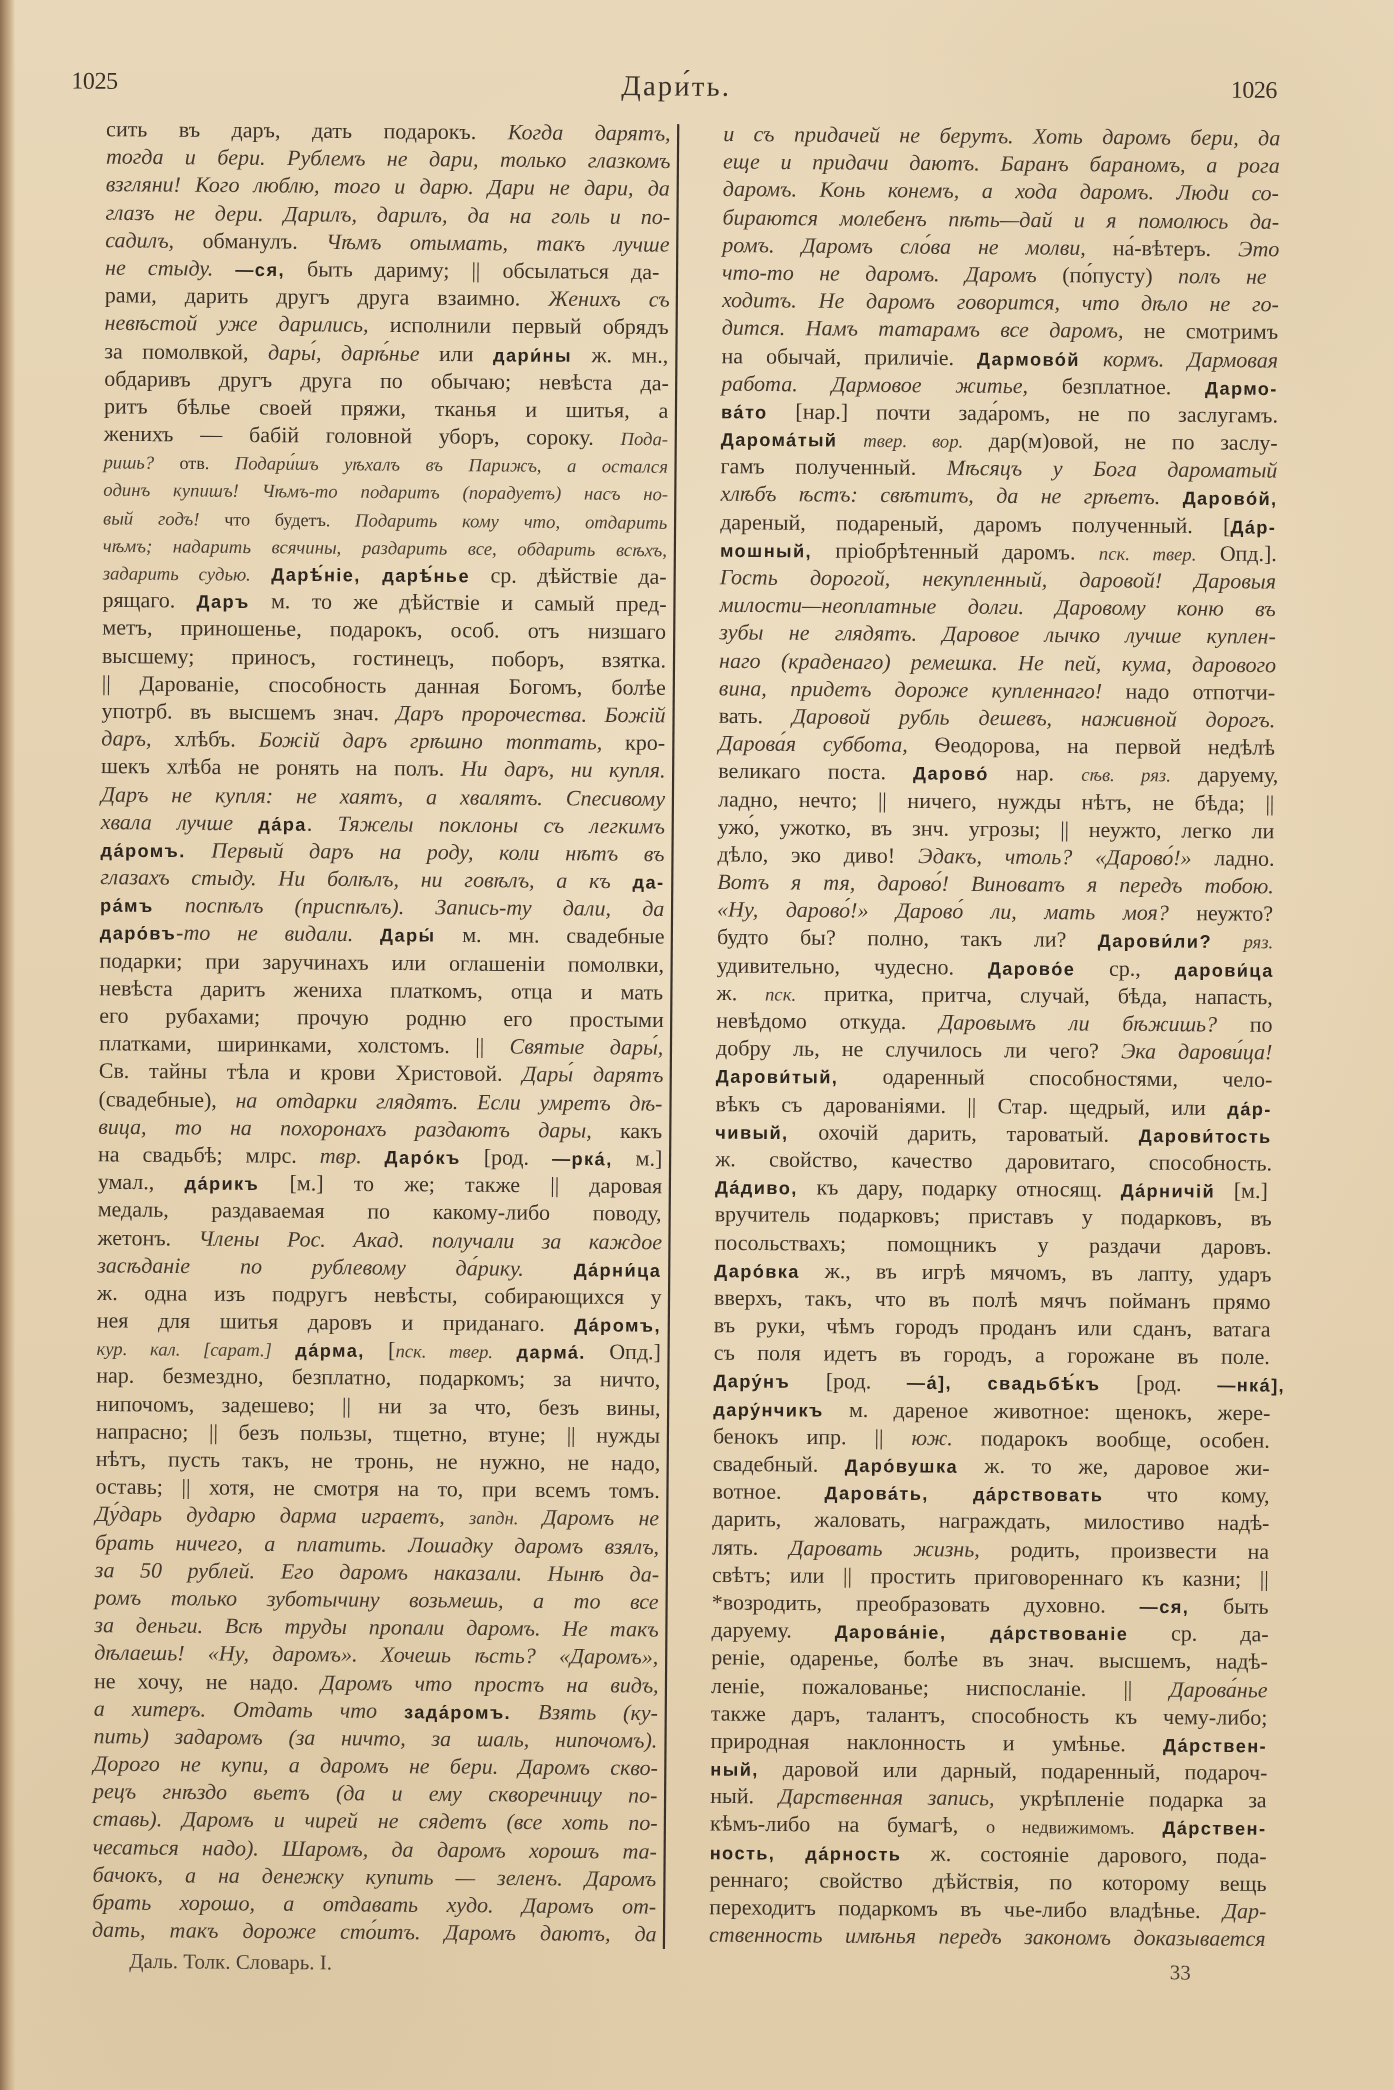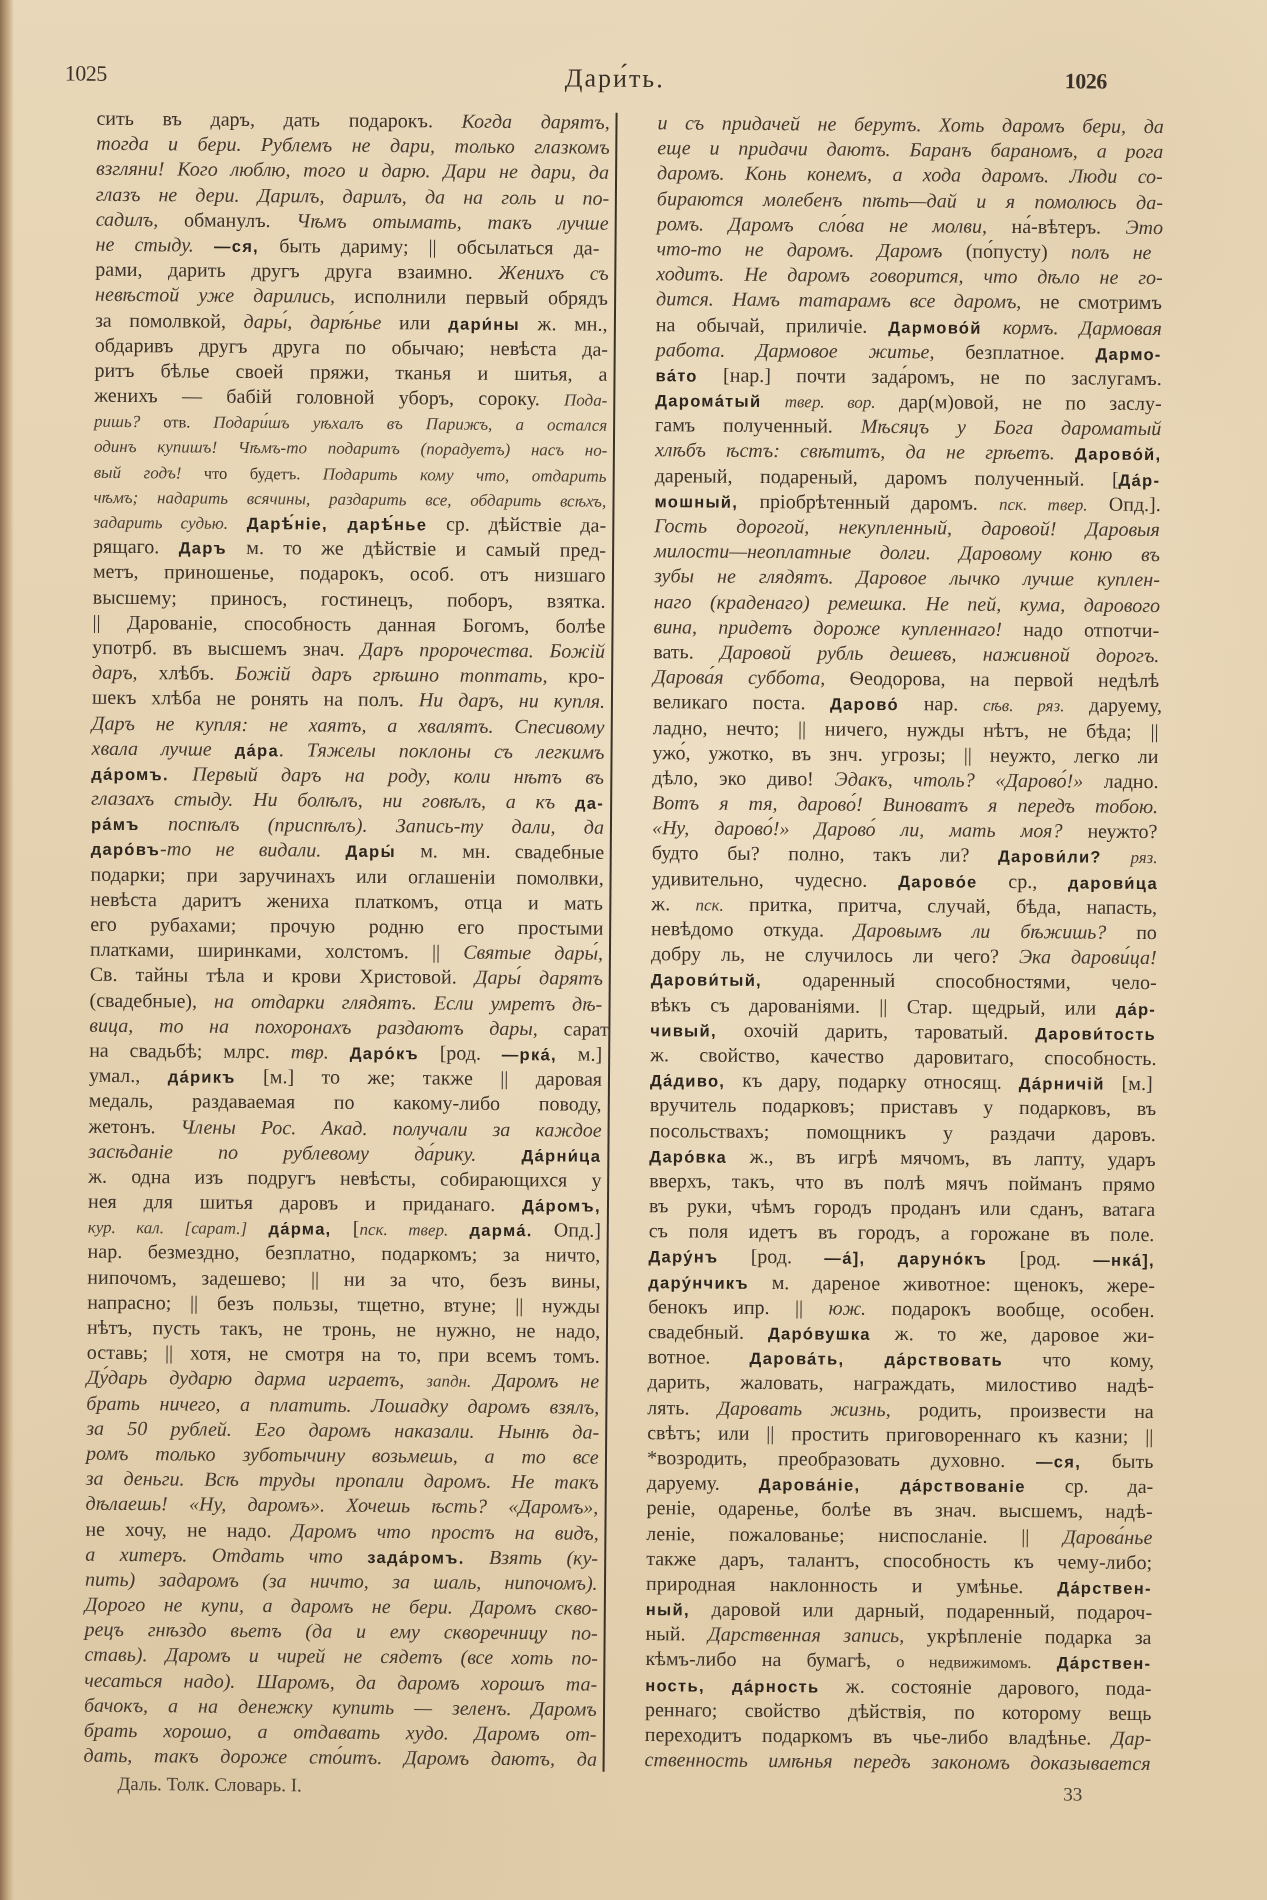--- a/index.html
+++ b/index.html
@@ -23,21 +23,21 @@
   }
   .content {
     position: absolute; left: 0; top: 0; width: 1267px; height: 1900px;
     transform: rotate(0.45deg); transform-origin: 633px 950px;
   }
   .pnum {
     position: absolute; top: 63px; font-size: 22px; line-height: 30px;
     letter-spacing: -0.5px; color: #3a3129;
   }
   .pnum.left { left: 58px; }
-  .pnum.right { left: 1058px; font-weight: bold; }
+  .pnum.right { left: 1112px; }
   .running-head {
     position: absolute; top: 64px; left: 558px; font-size: 26px; line-height: 30px;
     letter-spacing: 2px; color: #3a3129;
   }
   .col { position: absolute; top: 110px; }
   .col.left { left: 90px; width: 513px; }
   .col.right { left: 651px; width: 506px; }
   .line {
     height: 25.2px; line-height: 25.2px; font-size: 20px;
     white-space: nowrap; overflow: visible;
@@ -102,21 +102,21 @@
       <div class="line" style="word-spacing: 18.29px;"><span class="inner"><span class="seg b">да́ромъ.</span><span class="seg n"> </span><span class="seg i">Первый даръ на роду, коли нѣтъ въ</span></span></div>
       <div class="line" style="word-spacing: 14.75px;"><span class="inner"><span class="seg i">глазахъ стыду. Ни болѣлъ, ни говѣлъ, а къ </span><span class="seg b">да-</span></span></div>
       <div class="line" style="word-spacing: 23.4px;"><span class="inner"><span class="seg b">ра́мъ</span><span class="seg n"> </span><span class="seg i">поспѣлъ (приспѣлъ). Запись-ту дали, да</span></span></div>
       <div class="line" style="word-spacing: 19.33px;"><span class="inner"><span class="seg b">даро́въ</span><span class="seg i">-то не видали. </span><span class="seg b">Дары́</span><span class="seg n"> м. мн. свадебные</span></span></div>
       <div class="line" style="word-spacing: 15.8px;"><span class="inner"><span class="seg n">подарки; при заручинахъ или оглашеніи помолвки,</span></span></div>
       <div class="line" style="word-spacing: 20.5px;"><span class="inner"><span class="seg n">невѣста даритъ жениха платкомъ, отца и мать</span></span></div>
       <div class="line" style="word-spacing: 28.6px;"><span class="inner"><span class="seg n">его рубахами; прочую родню его простыми</span></span></div>
       <div class="line" style="word-spacing: 18.2px;"><span class="inner"><span class="seg n">платками, ширинками, холстомъ. || </span><span class="seg i">Святые дары́,</span></span></div>
       <div class="line" style="word-spacing: 13px;"><span class="inner"><span class="seg n">Св. тайны тѣла и крови Христовой. </span><span class="seg i">Дары́ дарятъ</span></span></div>
       <div class="line" style="word-spacing: 12px;"><span class="inner"><span class="seg n">(свадебные),</span><span class="seg i"> на отдарки глядятъ. Если умретъ дѣ-</span></span></div>
-      <div class="line" style="word-spacing: 20.67px;"><span class="inner"><span class="seg i">вица, то на похоронахъ раздаютъ дары,</span><span class="seg n"> сарат</span></span></div>
+      <div class="line" style="word-spacing: 20.67px;"><span class="inner"><span class="seg i">вица, то на похоронахъ раздаютъ дары,</span><span class="seg n"> какъ</span></span></div>
       <div class="line" style="word-spacing: 15.86px;"><span class="inner"><span class="seg n">на свадьбѣ; млрс. </span><span class="seg i">твр.</span><span class="seg n"> </span><span class="seg b">Даро́къ</span><span class="seg n"> [род. </span><span class="seg b">—рка́,</span><span class="seg n"> м.]</span></span></div>
       <div class="line" style="word-spacing: 22.43px;"><span class="inner"><span class="seg n">умал., </span><span class="seg b">да́рикъ</span><span class="seg n"> [м.] то же; также || даровая</span></span></div>
       <div class="line" style="word-spacing: 33.75px;"><span class="inner"><span class="seg n">медаль, раздаваемая по какому-либо поводу,</span></span></div>
       <div class="line" style="word-spacing: 20px;"><span class="inner"><span class="seg n">жетонъ. </span><span class="seg i">Члены Рос. Акад. получали за каждое</span></span></div>
       <div class="line" style="word-spacing: 40.25px;"><span class="inner"><span class="seg i">засѣданіе по рублевому да́рику.</span><span class="seg n"> </span><span class="seg b">Да́рни́ца</span></span></div>
       <div class="line" style="word-spacing: 19.17px;"><span class="inner"><span class="seg n">ж. одна изъ подругъ невѣсты, собирающихся у</span></span></div>
       <div class="line" style="word-spacing: 21.83px;"><span class="inner"><span class="seg n">нея для шитья даровъ и приданаго. </span><span class="seg b">Да́ромъ,</span></span></div>
       <div class="line" style="word-spacing: 16.29px;"><span class="inner"><span class="seg si">кур. кал. [сарат.]</span><span class="seg n"> </span><span class="seg b">да́рма,</span><span class="seg n"> [</span><span class="seg si">пск. твер.</span><span class="seg n"> </span><span class="seg b">дарма́.</span><span class="seg n"> Опд.]</span></span></div>
       <div class="line" style="word-spacing: 20.6px;"><span class="inner"><span class="seg n">нар. безмездно, безплатно, подаркомъ; за ничто,</span></span></div>
       <div class="line" style="word-spacing: 19.71px;"><span class="inner"><span class="seg n">нипочомъ, задешево; || ни за что, безъ вины,</span></span></div>
@@ -180,21 +180,21 @@
       <div class="line" style="word-spacing: 14.43px;"><span class="inner"><span class="seg n">вѣкъ съ дарованіями. || Стар. щедрый, или </span><span class="seg b">да́р-</span></span></div>
       <div class="line" style="word-spacing: 22px;"><span class="inner"><span class="seg b">чивый,</span><span class="seg n"> охочій дарить, тароватый. </span><span class="seg b">Дарови́тость</span></span></div>
       <div class="line" style="word-spacing: 25.25px;"><span class="inner"><span class="seg n">ж. свойство, качество даровитаго, способность.</span></span></div>
       <div class="line" style="word-spacing: 12px;"><span class="inner"><span class="seg b">Да́диво,</span><span class="seg n"> къ дару, подарку относящ. </span><span class="seg b">Да́рничій</span><span class="seg n"> [м.]</span></span></div>
       <div class="line" style="word-spacing: 20.6px;"><span class="inner"><span class="seg n">вручитель подарковъ; приставъ у подарковъ, въ</span></span></div>
       <div class="line" style="word-spacing: 32px;"><span class="inner"><span class="seg n">посольствахъ; помощникъ у раздачи даровъ.</span></span></div>
       <div class="line" style="word-spacing: 17.57px;"><span class="inner"><span class="seg b">Даро́вка</span><span class="seg n"> ж., въ игрѣ мячомъ, въ лапту, ударъ</span></span></div>
       <div class="line" style="word-spacing: 15.43px;"><span class="inner"><span class="seg n">вверхъ, такъ, что въ полѣ мячъ пойманъ прямо</span></span></div>
       <div class="line" style="word-spacing: 13.86px;"><span class="inner"><span class="seg n">въ руки, чѣмъ городъ проданъ или сданъ, ватага</span></span></div>
       <div class="line" style="word-spacing: 15.5px;"><span class="inner"><span class="seg n">съ поля идетъ въ городъ, а горожане въ поле.</span></span></div>
-      <div class="line" style="word-spacing: 27.4px;"><span class="inner"><span class="seg b">Дару́нъ</span><span class="seg n"> [род. </span><span class="seg b">—а́],</span><span class="seg n"> </span><span class="seg b">даруно́къ</span><span class="seg n"> [род. </span><span class="seg b">—нка́],</span></span></div>
+      <div class="line" style="word-spacing: 27.4px;"><span class="inner"><span class="seg b">Дару́нъ</span><span class="seg n"> [род. </span><span class="seg b">—а́],</span><span class="seg n"> </span><span class="seg b">свадьбѣ́къ</span><span class="seg n"> [род. </span><span class="seg b">—нка́],</span></span></div>
       <div class="line" style="word-spacing: 18px;"><span class="inner"><span class="seg b">дару́нчикъ</span><span class="seg n"> м. дареное животное: щенокъ, жере-</span></span></div>
       <div class="line" style="word-spacing: 20.5px;"><span class="inner"><span class="seg n">бенокъ ипр. || </span><span class="seg i">юж.</span><span class="seg n"> подарокъ вообще, особен.</span></span></div>
       <div class="line" style="word-spacing: 19px;"><span class="inner"><span class="seg n">свадебный. </span><span class="seg b">Даро́вушка</span><span class="seg n"> ж. то же, даровое жи-</span></span></div>
       <div class="line" style="word-spacing: 34.25px;"><span class="inner"><span class="seg n">вотное. </span><span class="seg b">Дарова́ть, да́рствовать</span><span class="seg n"> что кому,</span></span></div>
       <div class="line" style="word-spacing: 25px;"><span class="inner"><span class="seg n">дарить, жаловать, награждать, милостиво надѣ-</span></span></div>
       <div class="line" style="word-spacing: 23px;"><span class="inner"><span class="seg n">лять. </span><span class="seg i">Даровать жизнь,</span><span class="seg n"> родить, произвести на</span></span></div>
       <div class="line" style="word-spacing: 12px;"><span class="inner"><span class="seg n">свѣтъ; или || простить приговореннаго къ казни; ||</span></span></div>
       <div class="line" style="word-spacing: 25.75px;"><span class="inner"><span class="seg n">*возродить, преобразовать духовно. </span><span class="seg b">—ся,</span><span class="seg n"> быть</span></span></div>
       <div class="line" style="word-spacing: 34px;"><span class="inner"><span class="seg n">даруему. </span><span class="seg b">Дарова́ніе, да́рствованіе</span><span class="seg n"> ср. да-</span></span></div>
       <div class="line" style="word-spacing: 17.33px;"><span class="inner"><span class="seg n">реніе, одаренье, болѣе въ знач. высшемъ, надѣ-</span></span></div>

